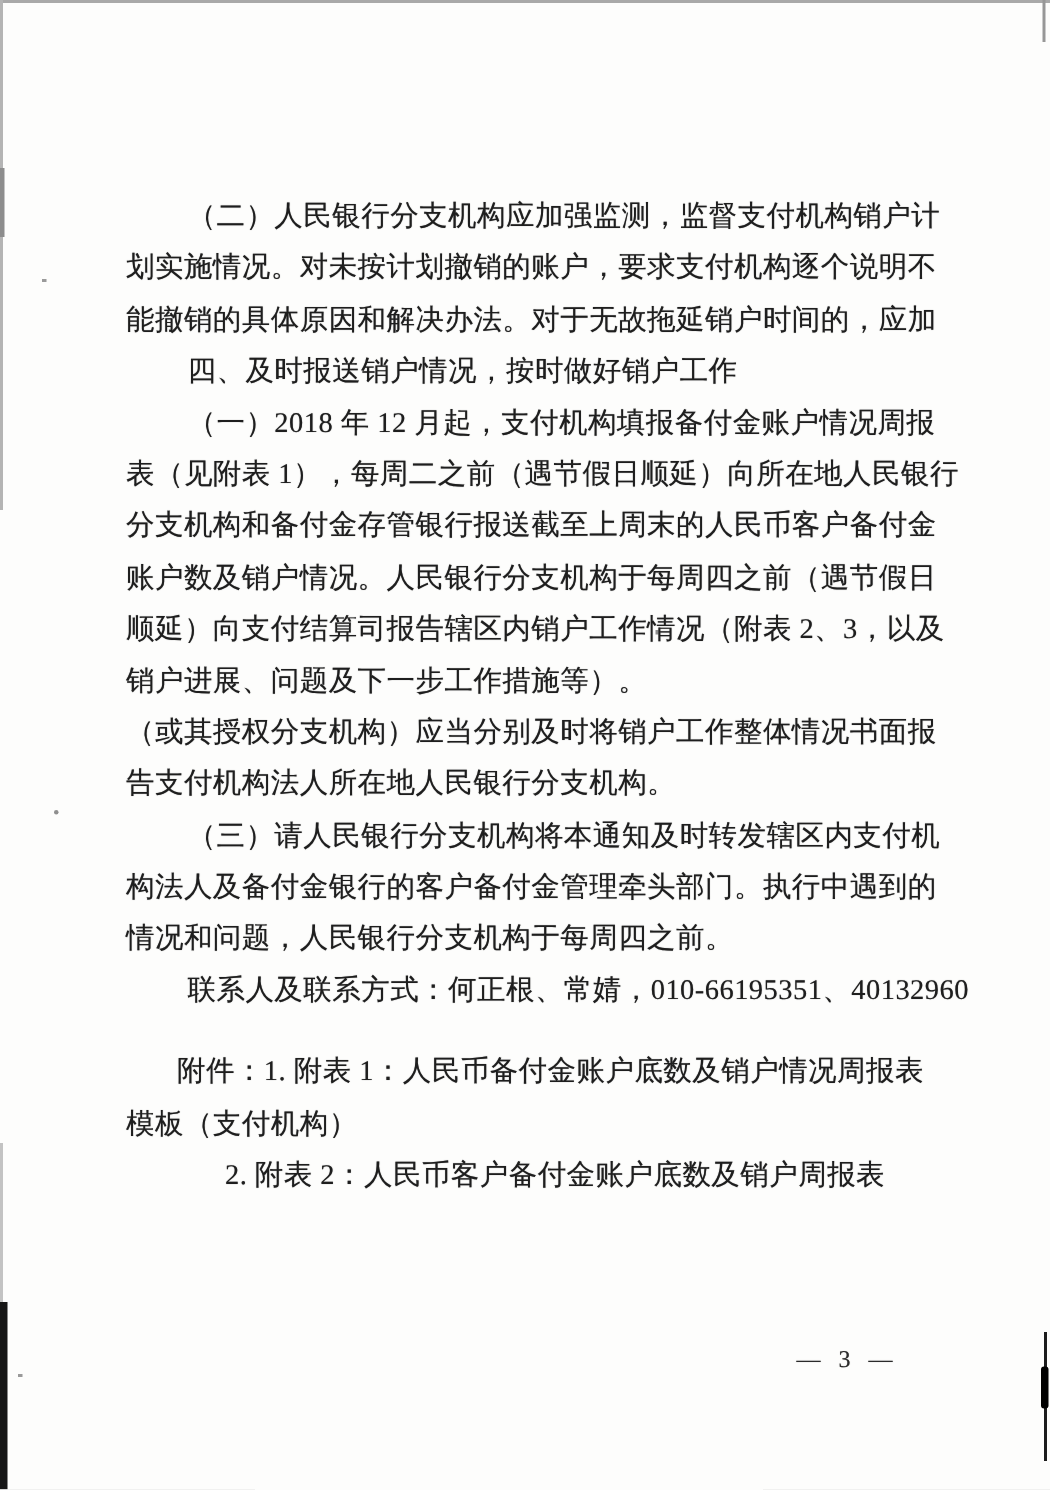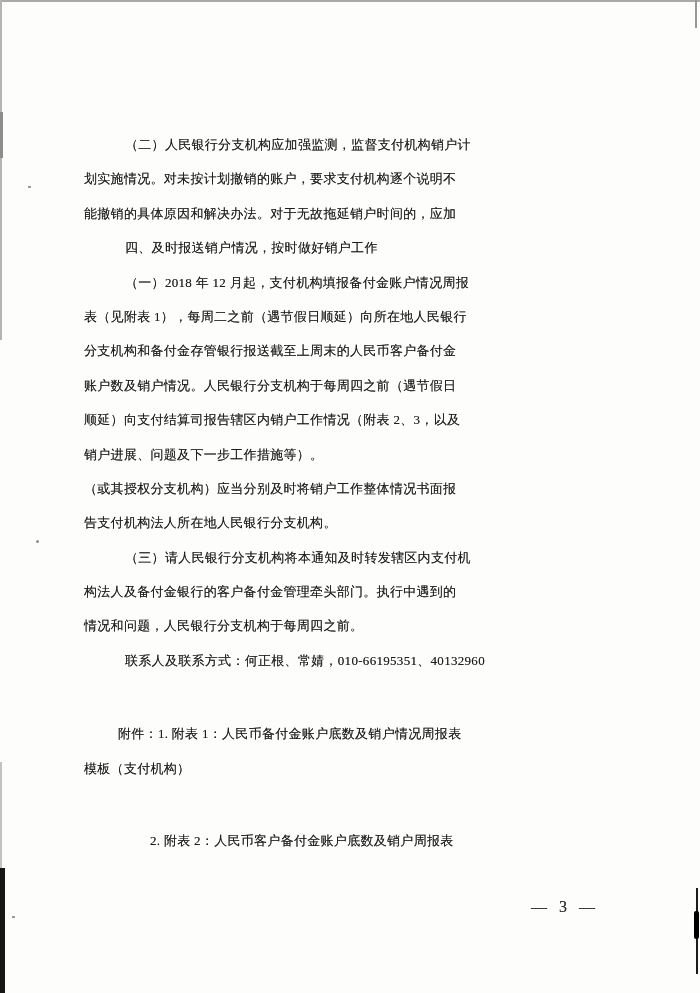--- a/index.html
+++ b/index.html
@@ -15,31 +15,31 @@
     overflow: hidden;
     font-family: "Liberation Serif", "DejaVu Serif", serif;
     color: #1e1e1e;
   }
   
   .doc-text {
     position: absolute;
     left: 84px;
     top: 128px;
     width: 544px;
-    font-size: 13px;
+    font-size: 19px;
     line-height: 34.4px;
     letter-spacing: 0.3px;
     text-shadow: 0 0 0.6px rgba(10,10,10,0.55);
     white-space: nowrap;
   }
   .line { height: 34.4px; }
   .ind2    { padding-left: 41px; }  
   .ind-att { padding-left: 34px; }  
-  .ind-num { padding-left: 66px; margin-top: 38px; }  
-  .gap-before { margin-top: 39px; } 
+  .ind-num { padding-left: 66px; }  
+  .gap-before { margin-top: 20px; } 
 
   
   .page-number {
     position: absolute;
     left: 531px;
     top: 898px;
     font-size: 16px;
     letter-spacing: 4px;
     color: #2b2b2b;
     text-shadow: 0 0 0.5px rgba(10,10,10,0.5);

